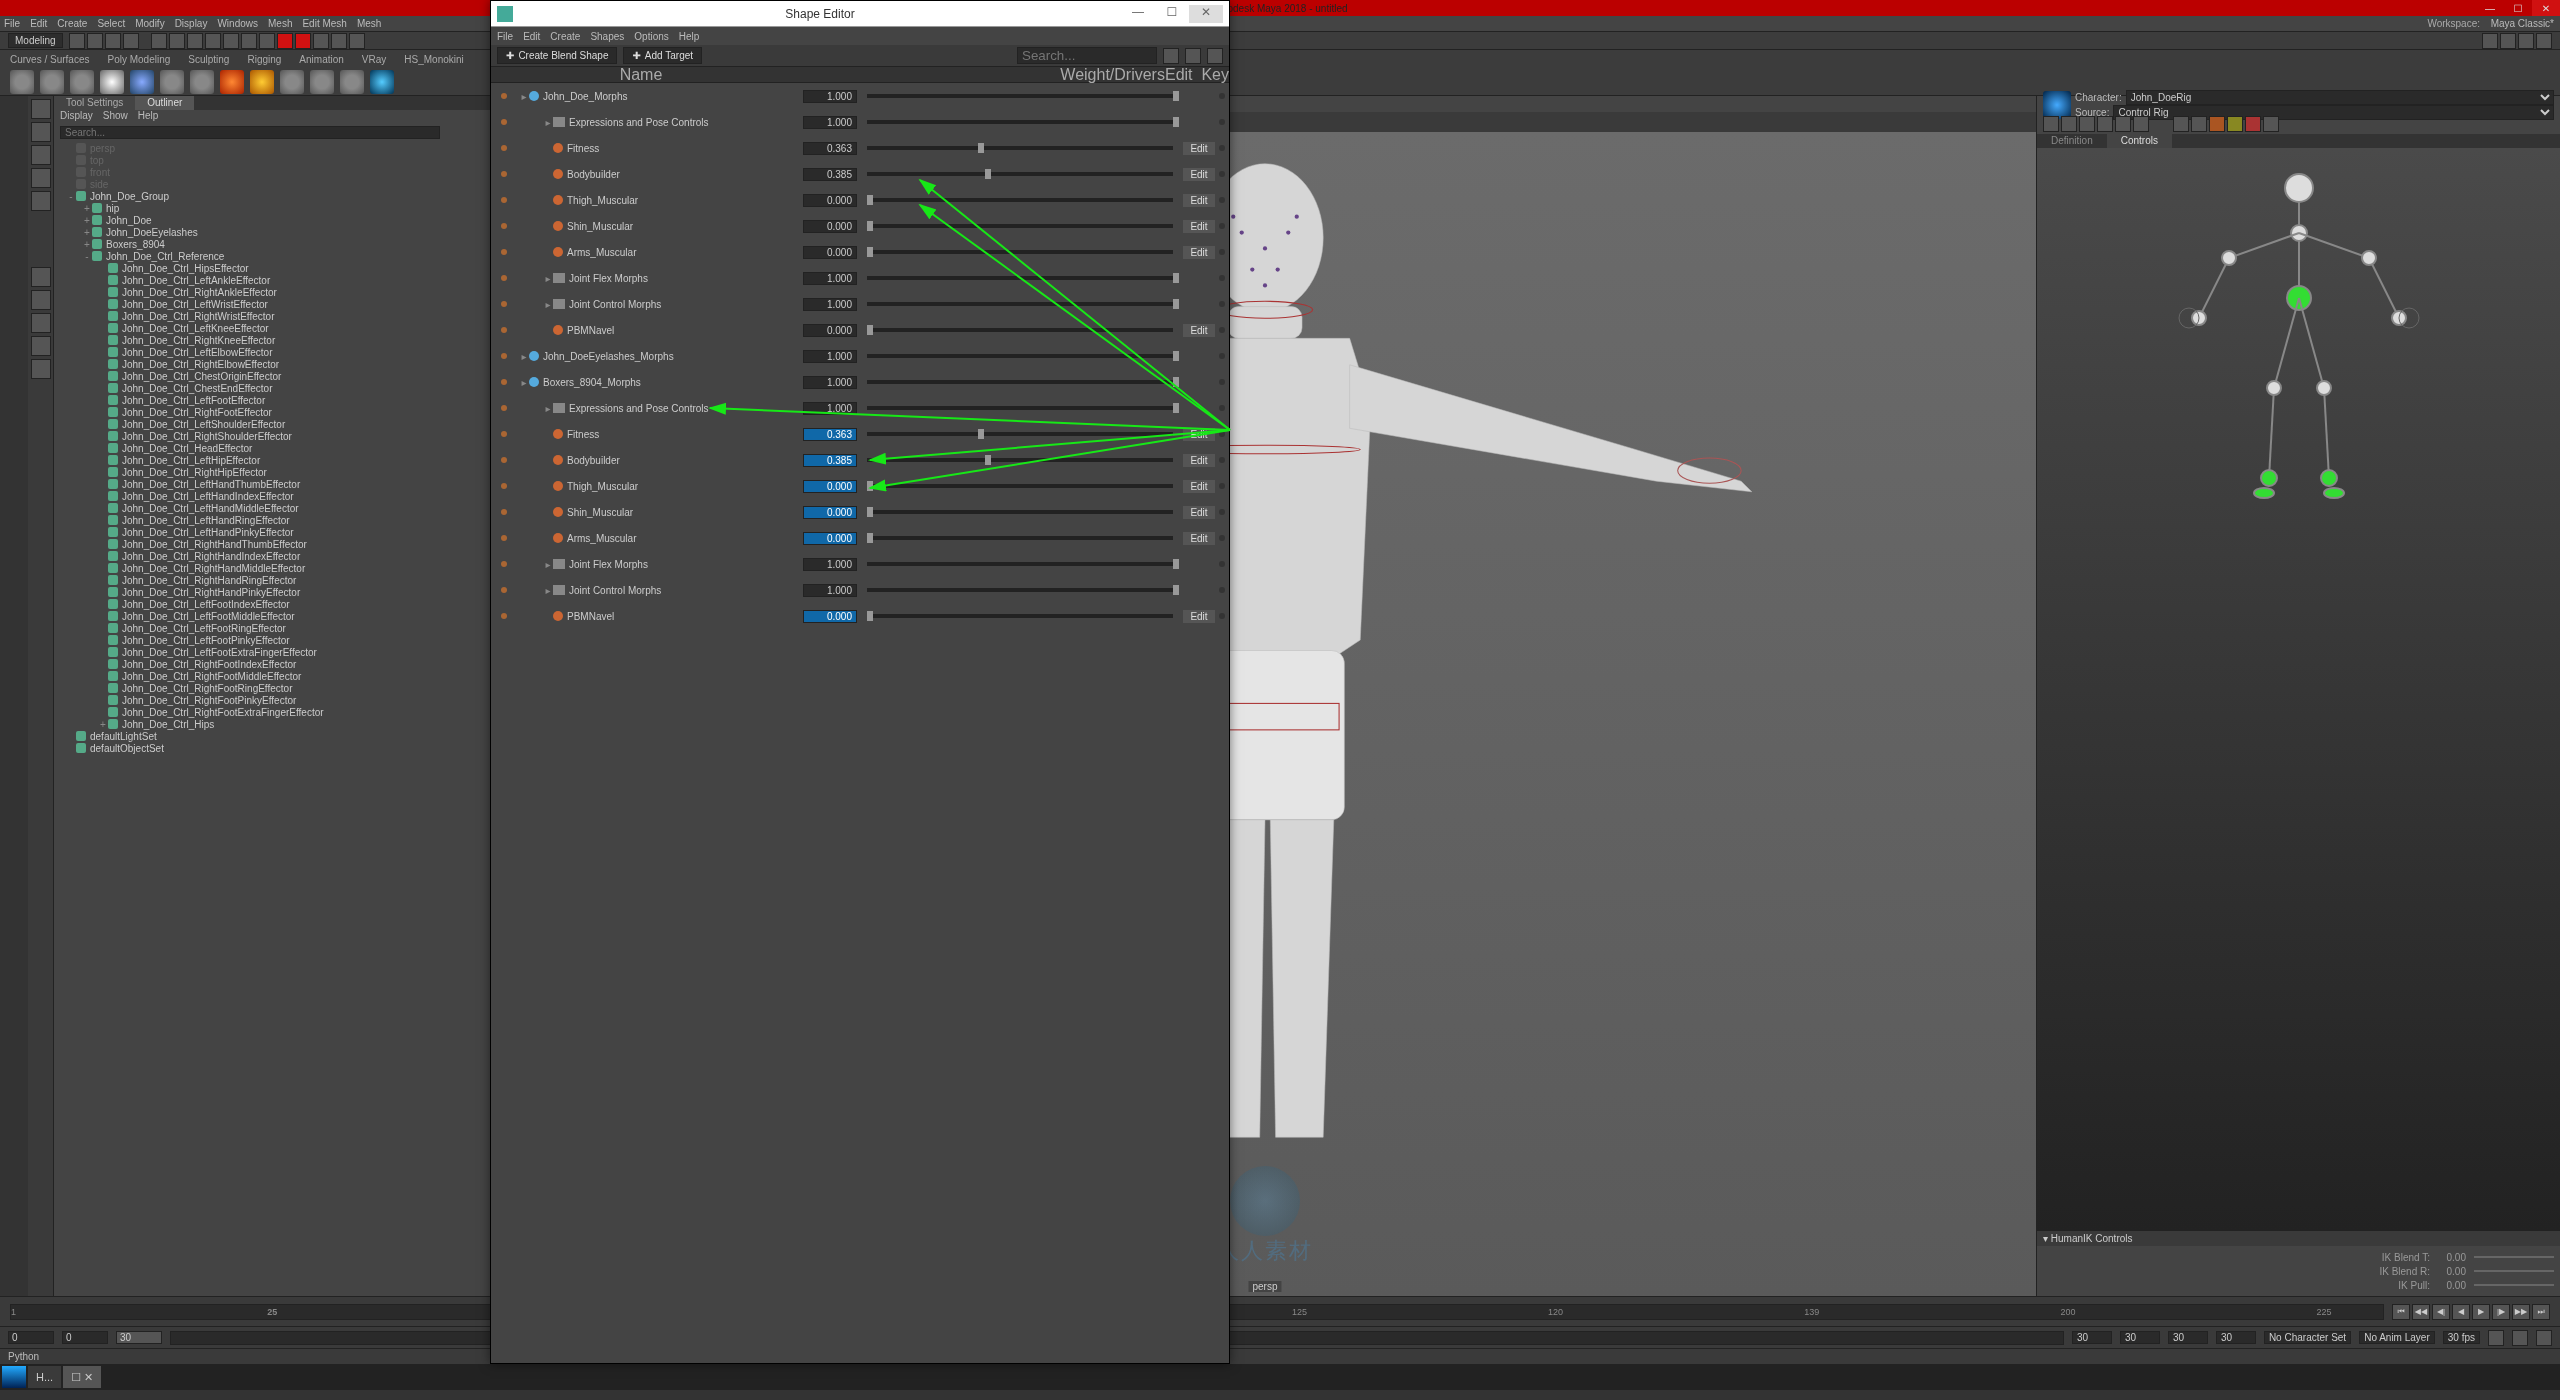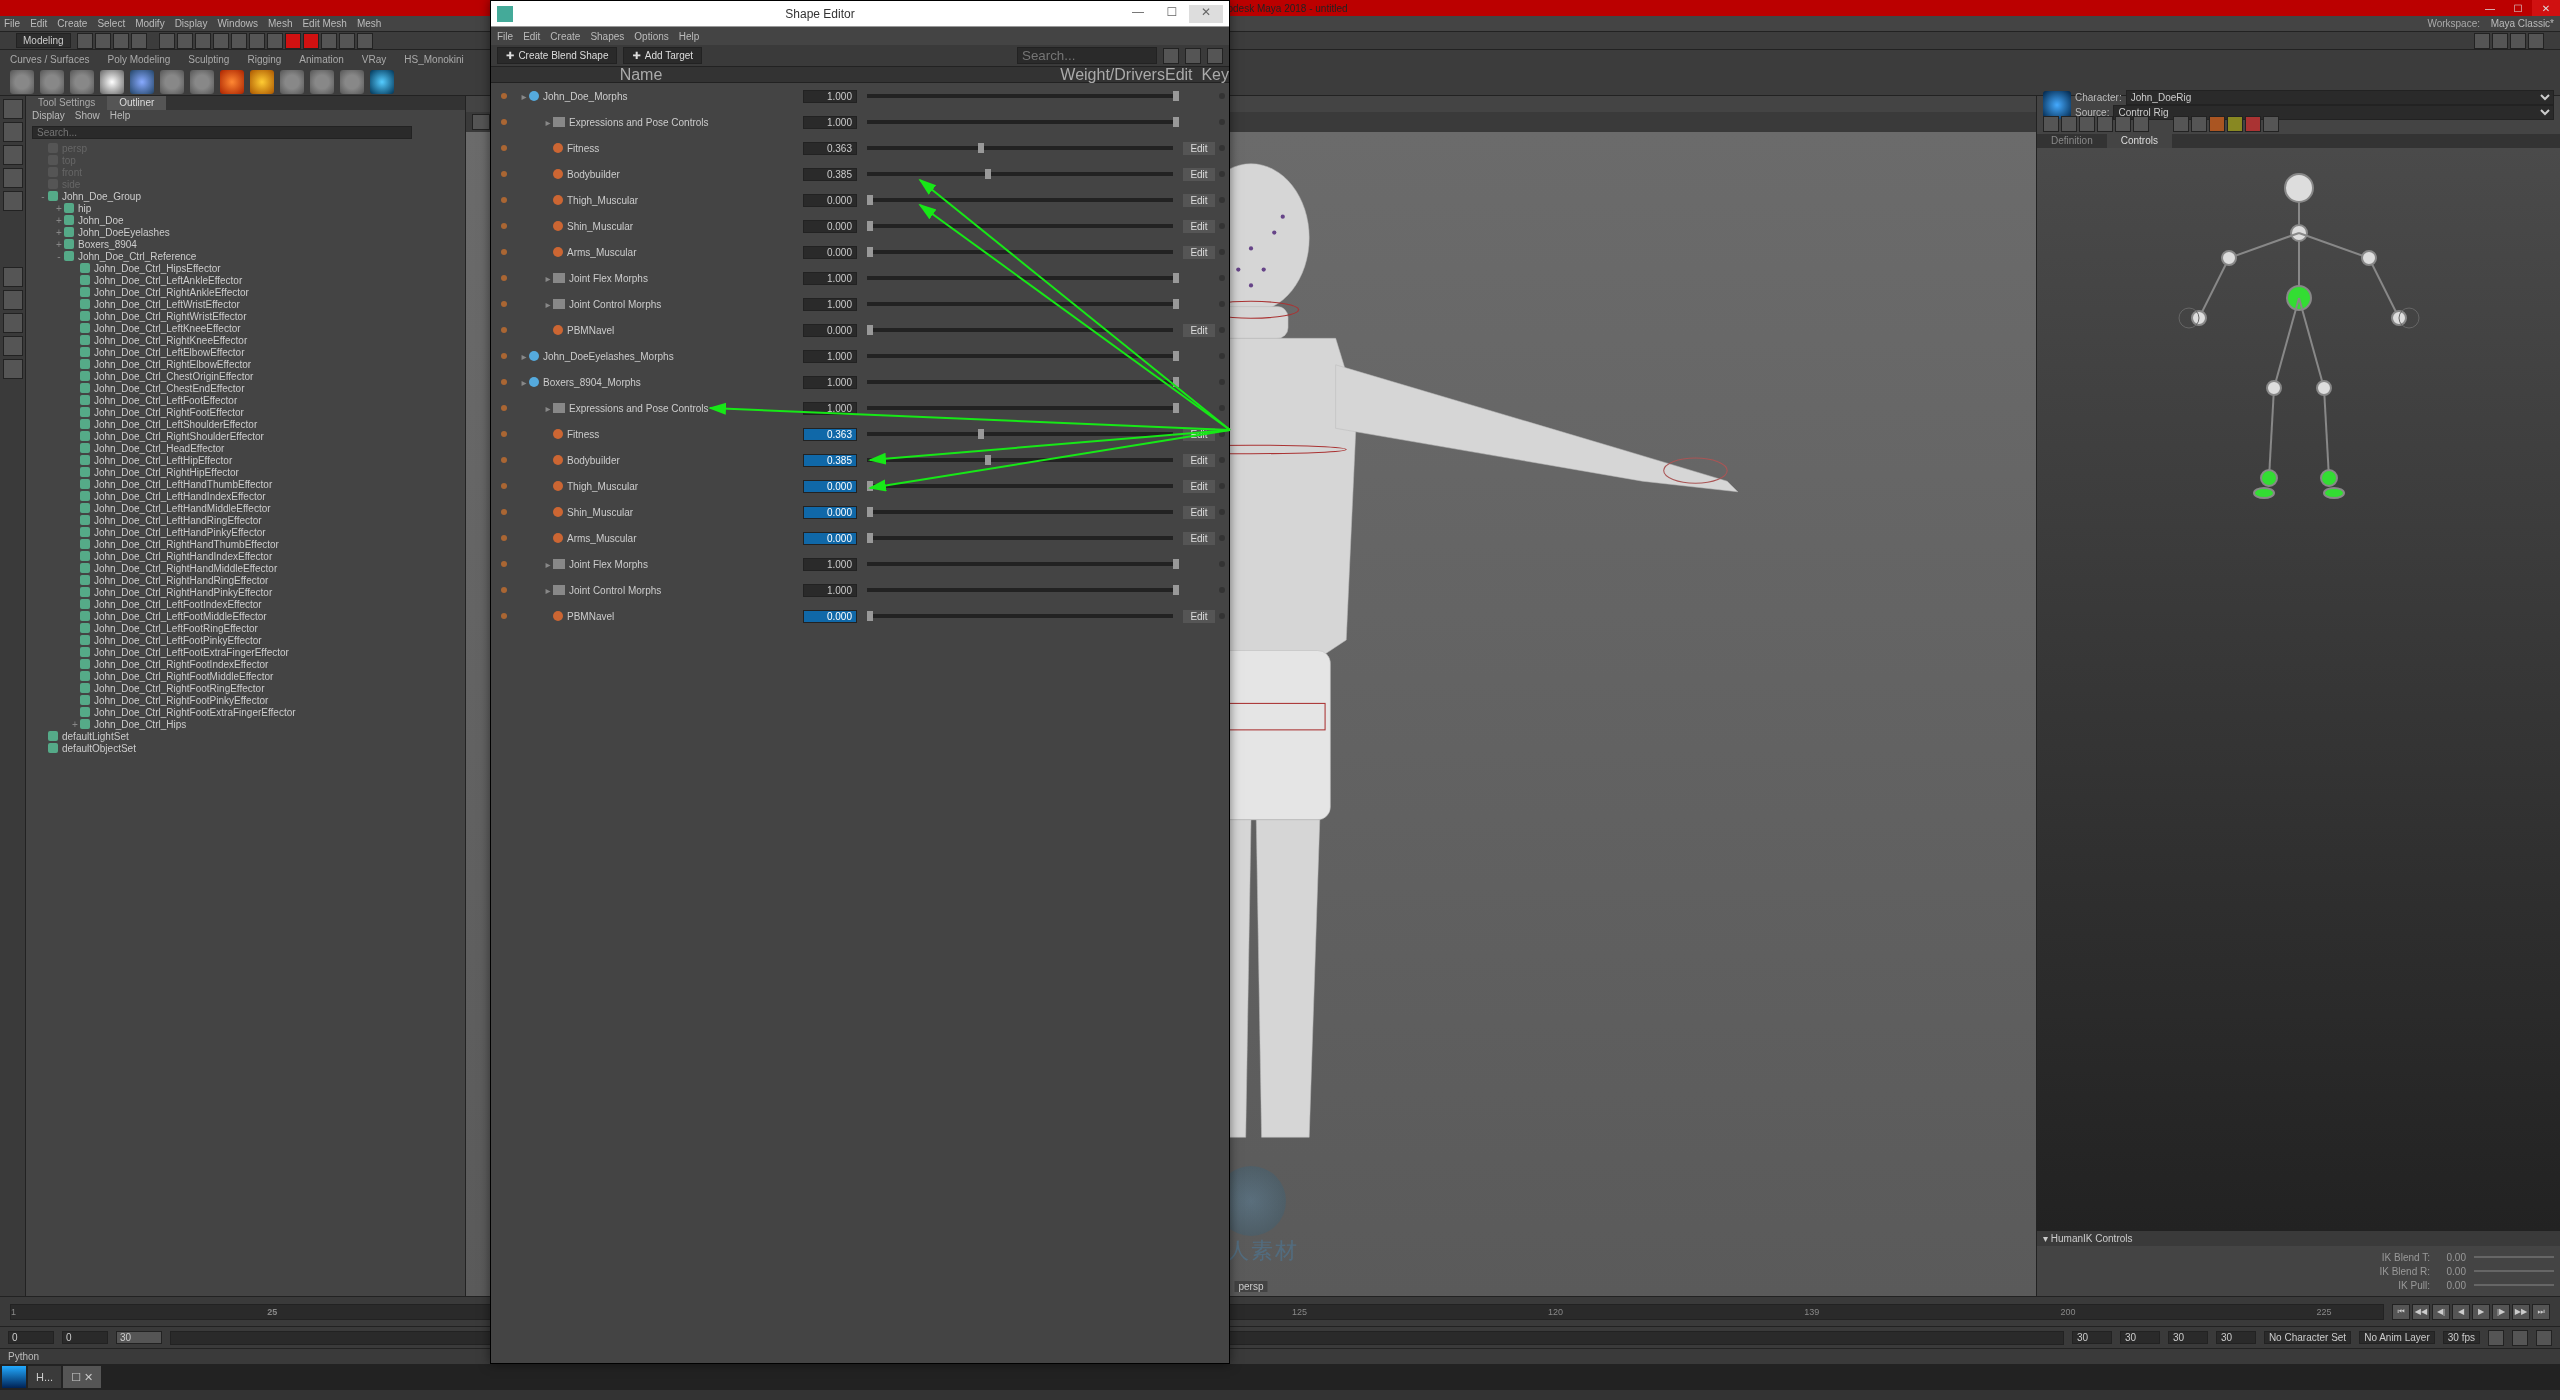--- a/index.html
+++ b/index.html
@@ -6,28 +6,28 @@
 body { background:#333; color:#bbb; font-size:10px; width:2560px; height:1400px; overflow:hidden; position:relative; }
 .titlebar-red { height:16px; background:#b00; display:flex; align-items:center; justify-content:center; position:relative; }
 .titlebar-red .title { color:#222; font-size:10px; }
 .titlebar-red .winbtns { position:absolute; right:0; display:flex; }
 .titlebar-red .winbtn { width:28px; height:16px; color:#ddd; display:flex; align-items:center; justify-content:center; cursor:pointer; }
 .titlebar-red .winbtn.close { background:#d01111; }
 .menubar { height:16px; background:#444; display:flex; align-items:center; padding:0 4px; gap:10px; color:#bbb; font-size:10px; border-bottom:1px solid #222; position:relative;}
 .menubar .mitem { cursor:pointer; }
 .menubar .wslabel { position:absolute; right:80px; color:#aaa;}
 .menubar .wsval { position:absolute; right:6px; color:#bbb;}
-.toolbar-row { height:18px; background:#3c3c3c; display:flex; align-items:center; padding:0 16px; gap:2px; border-bottom:1px solid #222; }
+.toolbar-row { height:18px; background:#3c3c3c; display:flex; align-items:center; padding:0 8px; gap:2px; border-bottom:1px solid #222; }
 .sel { background:#2d2d2d; color:#ccc; padding:1px 6px; border:1px solid #222; font-size:10px; }
 .iconbtn { width:16px; height:16px; background:#555; border:1px solid #222; display:inline-flex; align-items:center; justify-content:center; cursor:pointer; }
 .iconbtn.active { background:#d01111; }
 .toolbar-row2 { height:18px; background:#3c3c3c; display:flex; align-items:center; padding:0 10px; gap:18px; font-size:10px; color:#aaa; }
 .toolbar-row3 { height:28px; background:#3c3c3c; display:flex; align-items:center; padding:0 10px; gap:6px; border-bottom:1px solid #222;}
 .bigicon { width:24px; height:24px; background:radial-gradient(circle,#888 40%,#555); border-radius:3px; cursor:pointer;}
-.main-area { display:flex; height:1200px; }
+.main-area { display:flex; height:1200px;margin-left:28px; }
 .leftrail { width:26px; background:#3a3a3a; display:flex; flex-direction:column; gap:3px; padding:3px; border-right:1px solid #222;}
 .leftrail .rbtn { width:20px; height:20px; background:#555; border:1px solid #222; cursor:pointer;}
 .outliner-panel { width:440px; background:#444; display:flex; flex-direction:column; border-right:1px solid #222;}
 .outliner-tabs { height:14px; display:flex; background:#333; font-size:10px;}
 .outliner-tabs .tab { padding:1px 12px; background:#444; color:#aaa; cursor:pointer;}
 .outliner-tabs .tab.active { background:#555; color:#ddd;}
 .outliner-menu { height:14px; background:#444; font-size:10px; padding:0 6px; display:flex; gap:10px;}
 .outliner-search { height:16px; padding:2px 6px;}
 .outliner-search input { width:380px; background:#2a2a2a; border:1px solid #222; color:#ccc; font-size:10px; padding:0 4px;}
 .outliner-tree { flex:1; overflow:auto; background:#444; padding:2px 0;}

